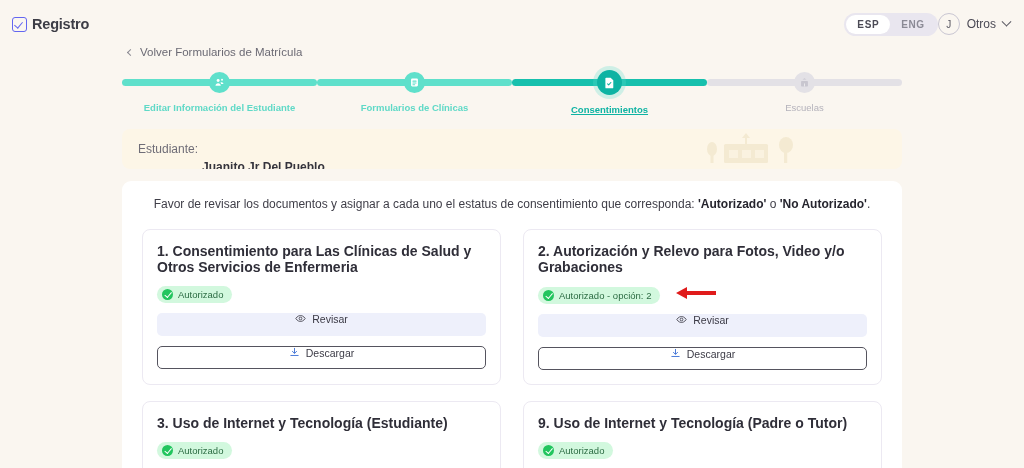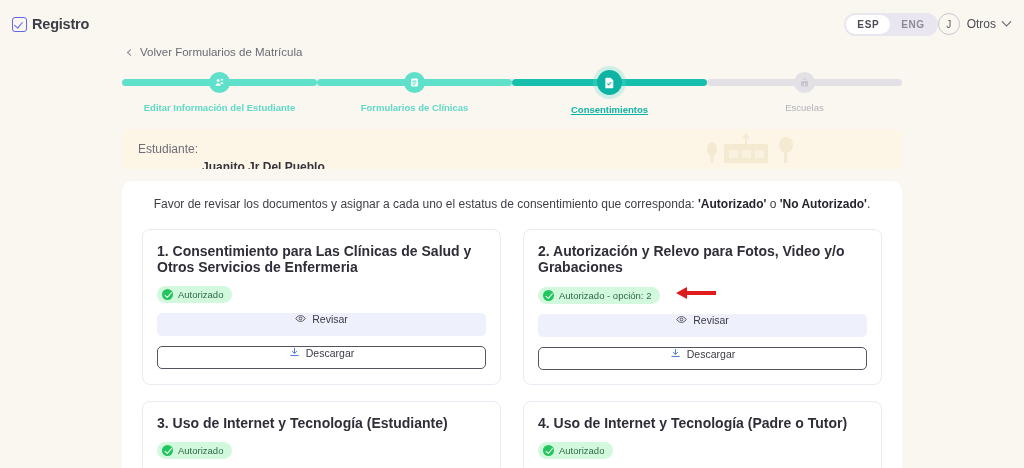--- a/index.html
+++ b/index.html
@@ -386,21 +386,21 @@
               <path d="M1.8 12S5.5 5.5 12 5.5 22.2 12 22.2 12 18.5 18.5 12 18.5 1.8 12 1.8 12z"></path>
               <circle cx="12" cy="12" r="3"></circle>
             </svg>
           </span>
           <span>Revisar</span>
         </div>
 
       </div>
 
       <div class="doc-card">
-        <div class="doc-title">4. Uso de Internet y Tecnología (Padre o Tutor)</div>
+        <div class="doc-title">9. Uso de Internet y Tecnología (Padre o Tutor)</div>
         <div class="badge-row">
           <span class="badge">
             <span class="dot"></span>
             <span>Autorizado</span>
           </span>
         </div>
         <div class="btn btn-review">
           <span>
             <svg width="11" height="11" viewBox="0 0 24 24" fill="none" stroke="#3b3a45" stroke-width="1.8">
               <path d="M1.8 12S5.5 5.5 12 5.5 22.2 12 22.2 12 18.5 18.5 12 18.5 1.8 12 1.8 12z"></path>

